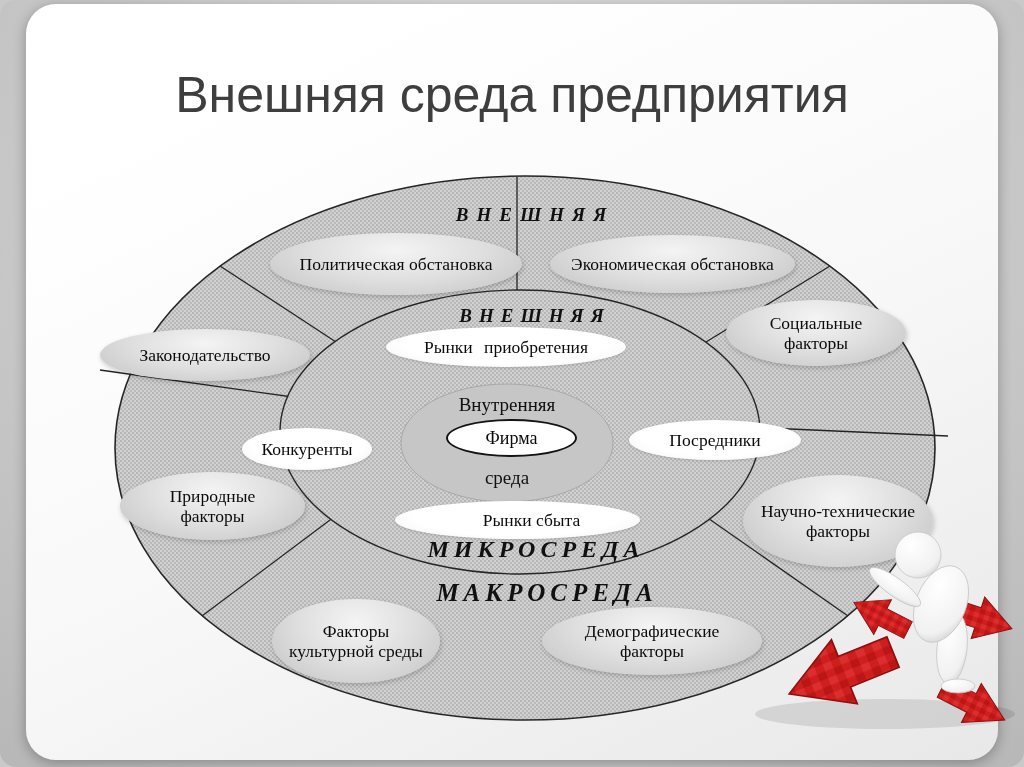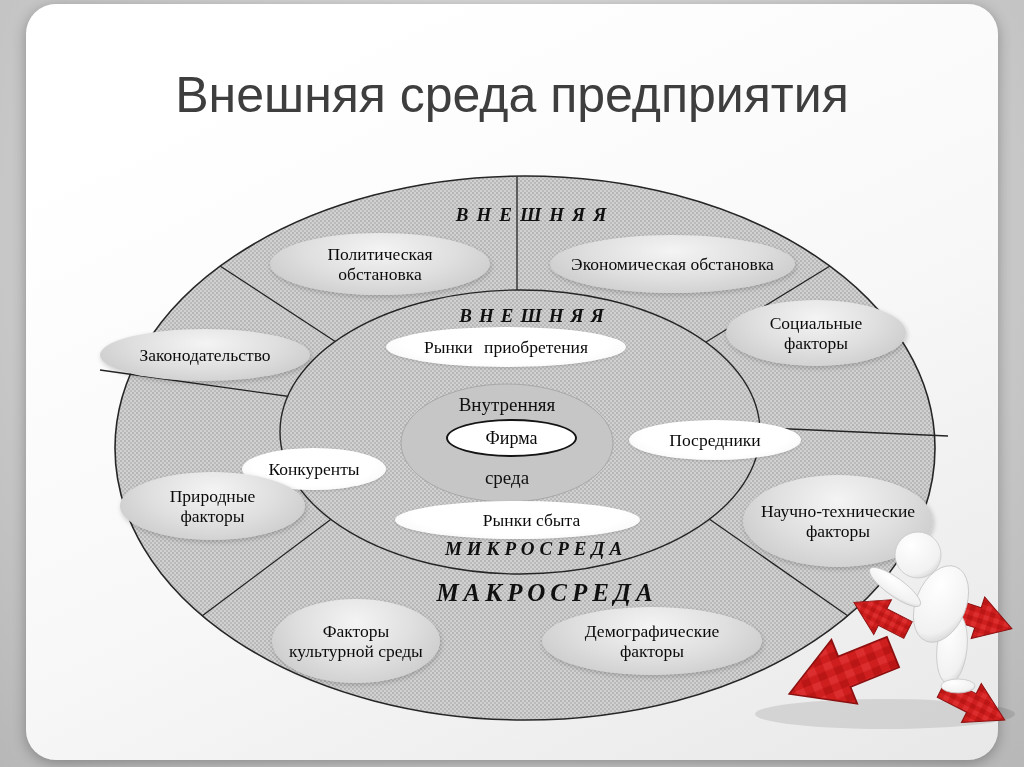--- a/index.html
+++ b/index.html
@@ -4,20 +4,21 @@
 <style>
   html, body { margin: 0; padding: 0; }
   body {
     width: 1024px; height: 767px; overflow: hidden;
     font-family: "Liberation Serif", serif;
     background: #c9c9c9;
   }
   .stage {
     position: relative; width: 1024px; height: 767px;
     background: radial-gradient(ellipse at 50% 30%, #e8e8e8 0%, #cfcfcf 55%, #b7b7b7 100%);
+    border-radius: 16px;
   }
   .slide {
     position: absolute; left: 26px; top: 4px; right: 26px; bottom: 7px;
     border-radius: 30px;
     background: linear-gradient(155deg, #ffffff 15%, #f8f8f8 55%, #e8e8e8 100%);
     box-shadow: 0 3px 14px rgba(0,0,0,0.30);
   }
   .title {
     position: absolute; top: 66px; left: 0; width: 100%; margin: 0;
     text-align: center;
@@ -27,45 +28,45 @@
   .canvas { position: absolute; left: 0; top: 0; }
   .illu { position: absolute; left: 720px; top: 520px; }
 
   .zone {
     position: absolute; transform: translate(-50%, -50%);
     white-space: nowrap; color: #101010;
   }
   .ring-word { font-weight: bold; font-style: italic; padding-left: 30px; }
   .z-outer-top    { left: 520px; top: 215px; font-size: 19px; letter-spacing: 8px; }
   .z-middle-top   { left: 520px; top: 316px; font-size: 19px; letter-spacing: 7px; }
-  .z-middle-bottom{ left: 521px; top: 549px; font-size: 19px; letter-spacing: 5px; }
+  .z-middle-bottom{ left: 521px; top: 549px; font-size: 24px; letter-spacing: 5px; }
   .z-outer-bottom { left: 532px; top: 593px; font-size: 25px; letter-spacing: 5px; }
   .z-inner-top    { left: 507px; top: 405px; font-size: 19px; }
   .z-inner-bottom { left: 507px; top: 478px; font-size: 19px; }
 
   .node {
     position: absolute; display: flex; align-items: center; justify-content: center;
     text-align: center; border-radius: 50%;
     font-size: 17.5px; line-height: 1.16; color: #0b0b0b;
     padding: 4px 16px; box-sizing: border-box;
   }
   .outer-node {
     background: radial-gradient(ellipse at 50% 28%, #f4f4f4 0%, #dfdfdf 48%, #c2c2c2 100%);
     box-shadow: 1px 2px 5px rgba(0,0,0,0.20);
   }
   .micro-node {
     background: radial-gradient(ellipse at 50% 40%, #ffffff 60%, #efefef 100%);
     box-shadow: 0 1px 3px rgba(0,0,0,0.15);
   }
-  .n-political     { left: 270px; top: 233px; width: 220px; height: 62px; }
+  .n-political     { left: 270px; top: 233px; width: 252px; height: 62px; }
   .n-economic      { left: 534px; top: 235px; width: 245px; height: 58px; margin-left: 16px; }
   .n-legislation   { left: 100px; top: 329px; width: 210px; height: 52px; }
   .n-social        { left: 726px; top: 300px; width: 180px; height: 66px; }
   .n-procurement   { left: 386px; top: 327px; width: 240px; height: 40px; word-spacing: 7px; }
-  .n-competitors   { left: 242px; top: 448px; width: 144px; height: 42px; }
+  .n-competitors   { left: 242px; top: 428px; width: 130px; height: 42px; }
   .n-intermediaries{ left: 629px; top: 420px; width: 172px; height: 40px; }
   .n-sales         { left: 395px; top: 501px; width: 245px; height: 38px; padding-left: 44px; }
   .n-natural       { left: 120px; top: 472px; width: 185px; height: 68px; }
   .n-scitech       { left: 743px; top: 475px; width: 190px; height: 92px; }
   .n-cultural      { left: 272px; top: 599px; width: 168px; height: 84px; }
   .n-demographic   { left: 542px; top: 607px; width: 220px; height: 68px; }
   .core-node {
     left: 446px; top: 419px; width: 131px; height: 38px;
     background: #ffffff; border: 2px solid #141414; font-size: 18px;
   }

